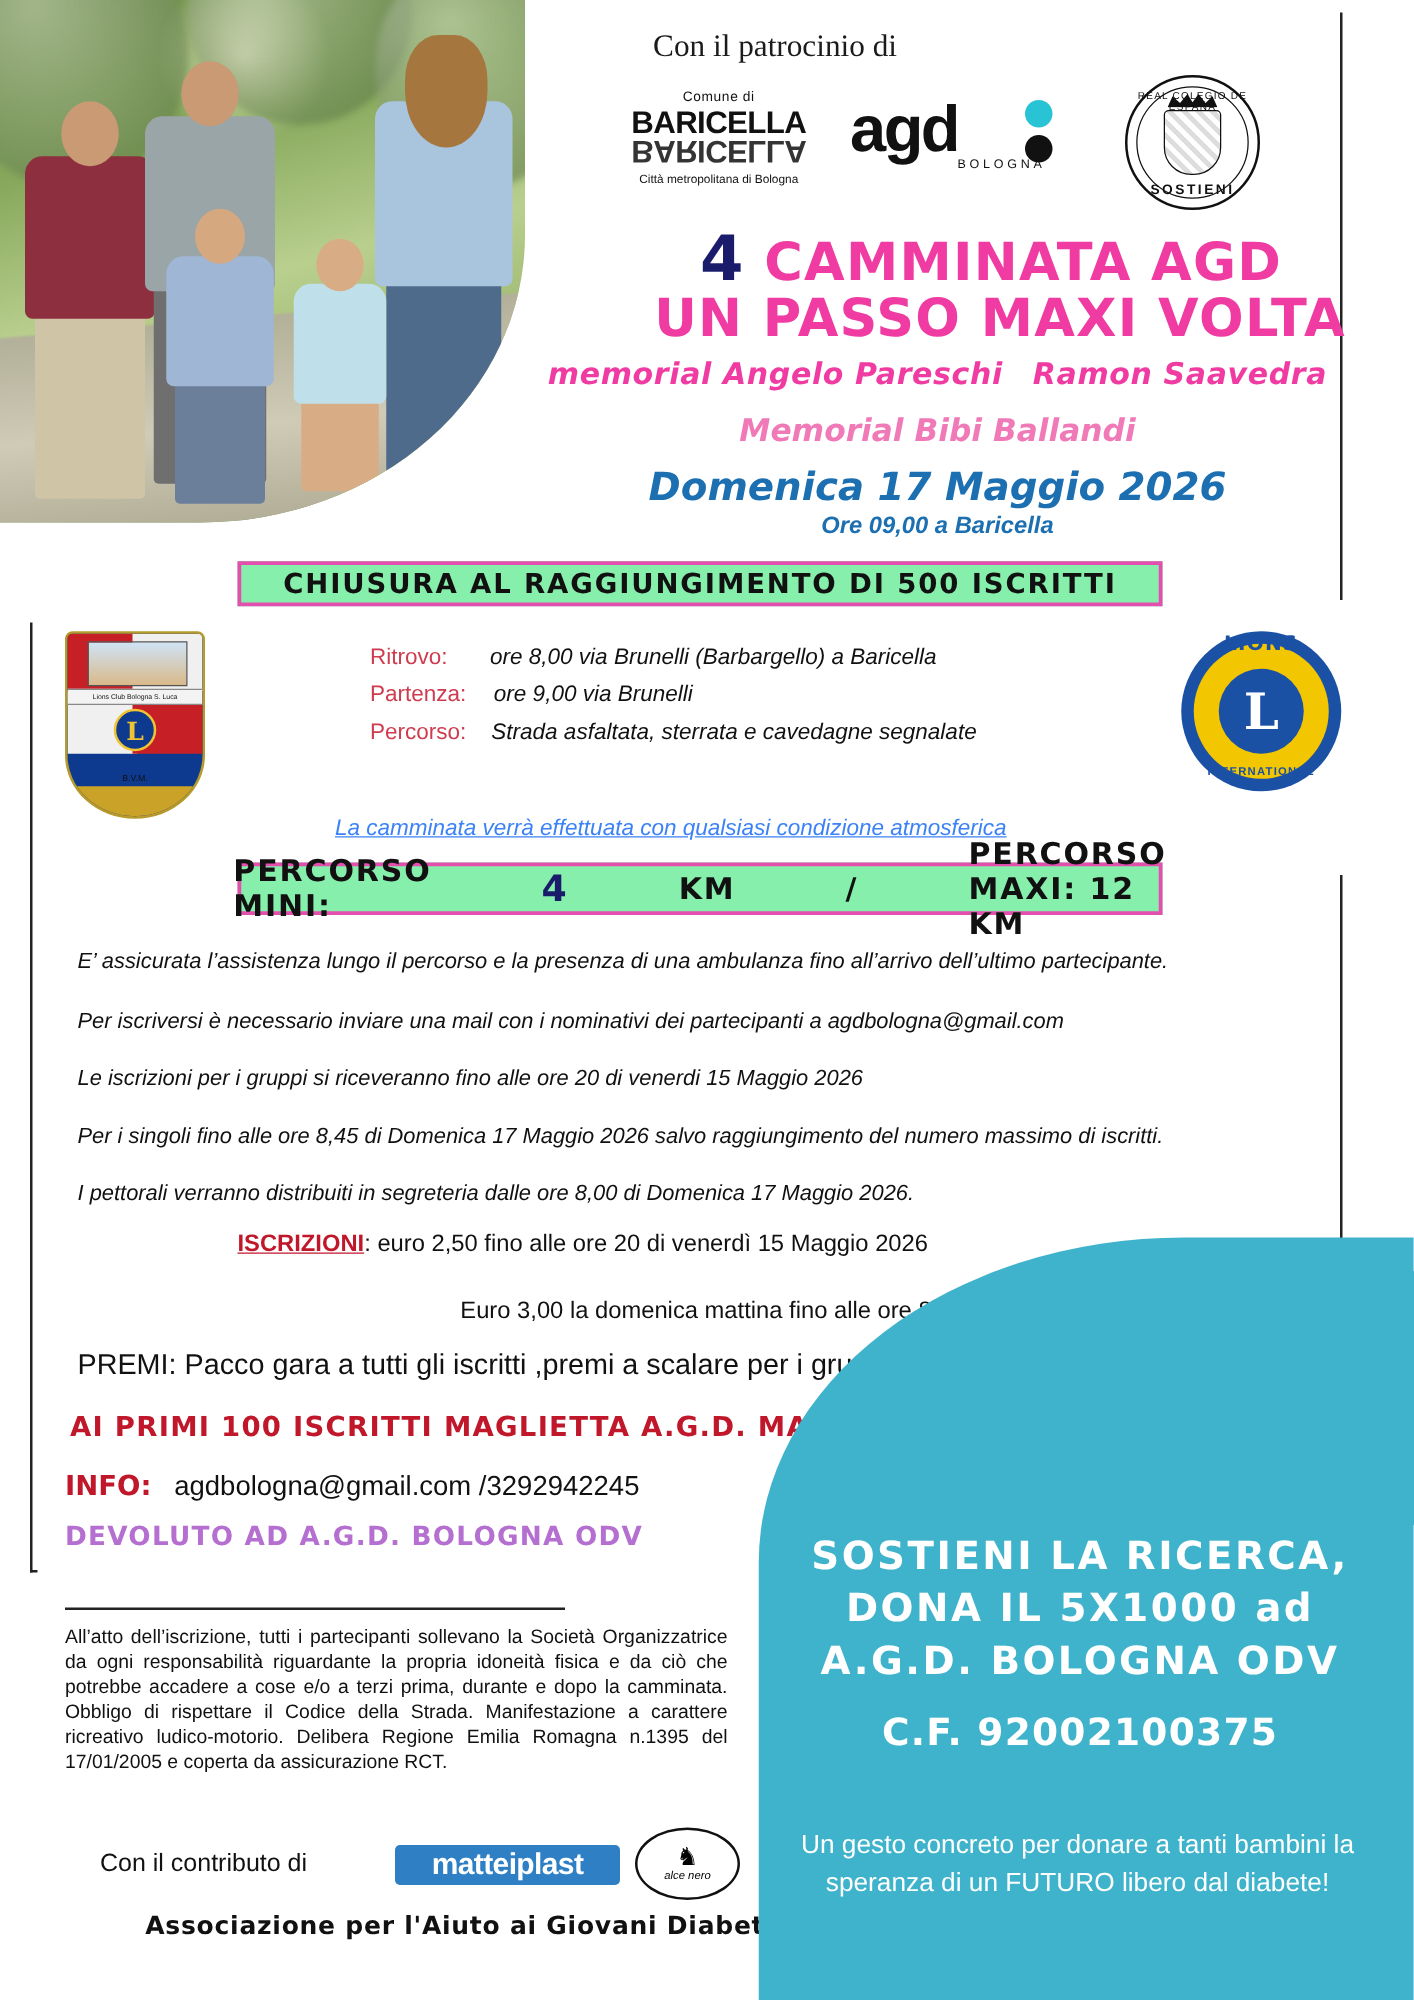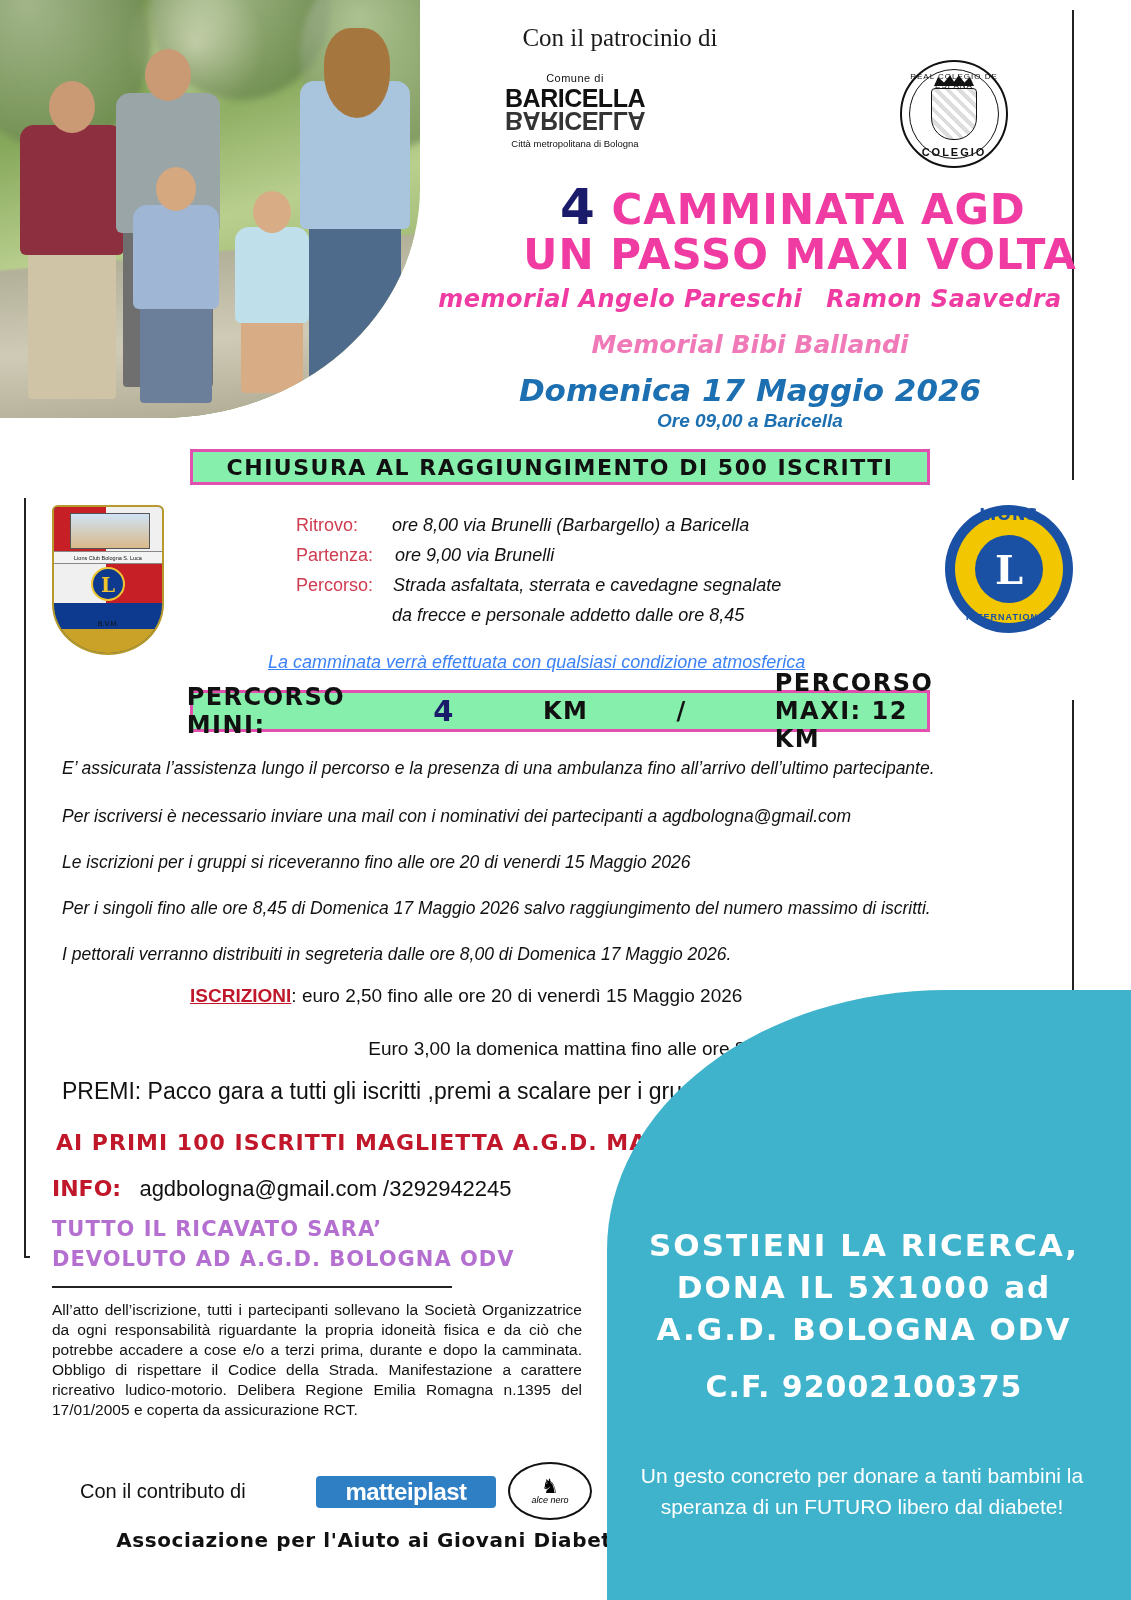--- a/index.html
+++ b/index.html
@@ -352,27 +352,35 @@
 <div class="patro-title">Con il patrocinio di</div>
 
 <div class="logos">
   <div class="logo-baricella">
     <div class="small">Comune di</div>
     <div class="big">BARICELLA</div>
     <div class="big2">BARICELLA</div>
     <div class="tiny">Città metropolitana di Bologna</div>
   </div>
 
+  <div class="logo-agd">
+    <div style="position:relative;">
+      <div class="agd-text">agd</div>
+      <div class="dot-top"></div>
+      <div class="dot-bot"></div>
+    </div>
+    <div class="sub">BOLOGNA</div>
+  </div>
 
   <div class="logo-colegio">
     <div class="ring">
       <div class="arc-top">REAL COLEGIO DE ESPAÑA</div>
       <div class="crown"></div>
       <div class="shield"></div>
-      <div class="arc-bot">COLEGIO</div>
+      <div class="arc-bot">SOSTIENI</div>
     </div>
   </div>
 </div>
 
 <div class="title-1">
   <span class="num">4</span>
   <span>CAMMINATA AGD</span>
 </div>
 <div class="title-2">UN PASSO MAXI VOLTA</div>
 <div class="title-3">
@@ -418,21 +426,20 @@
   <div class="row">
     <span class="lbl">Partenza:</span>
     <span style="display:inline-block;width:12px"></span>
     <span>ore 9,00 via Brunelli</span>
   </div>
   <div class="row">
     <span class="lbl">Percorso:</span>
     <span style="display:inline-block;width:10px"></span>
     <span>Strada asfaltata, sterrata e cavedagne segnalate</span>
   </div>
-  <div class="sub">da frecce e personale addetto dalle ore 8,45</div>
 </div>
 <div class="weather-line">La camminata verrà effettuata con qualsiasi condizione atmosferica</div>
 
 <div class="pinkbox box-percorso">
   <span>PERCORSO MINI:</span>
   <span style="display:inline-block;width:10px"></span>
   <span class="km">4</span>
   <span style="display:inline-block;width:6px"></span>
   <span>KM</span>
   <span style="display:inline-block;width:8px"></span>
@@ -455,21 +462,20 @@
 <div class="premi">PREMI: Pacco gara a tutti gli iscritti ,premi a scalare per i gruppi con almeno 10 iscritti</div>
 <div class="maglietta">AI PRIMI 100 ISCRITTI MAGLIETTA A.G.D. MACRON</div>
 
 <div class="info-line">
   <span class="key">INFO:</span>
   <span style="display:inline-block;width:6px"></span>
   <span>agdbologna@gmail.com  /3292942245</span>
 </div>
 
 <div class="devoluto">
-  <div>TUTTO IL RICAVATO SARA’</div>
   <div>DEVOLUTO AD A.G.D. BOLOGNA ODV</div>
 </div>
 
 <div class="divider-small"></div>
 <div class="disclaimer">All’atto dell’iscrizione, tutti i partecipanti sollevano la Società Organizzatrice da ogni responsabilità riguardante la propria idoneità fisica e da ciò che potrebbe accadere a cose e/o a terzi prima, durante e dopo la camminata. Obbligo di rispettare il Codice della Strada. Manifestazione a carattere ricreativo ludico-motorio. Delibera Regione Emilia Romagna n.1395 del 17/01/2005 e coperta da assicurazione RCT.</div>
 
 <div class="contributo">Con il contributo di</div>
 <div class="matteiplast">
   <span>matteiplast</span>
 </div>

